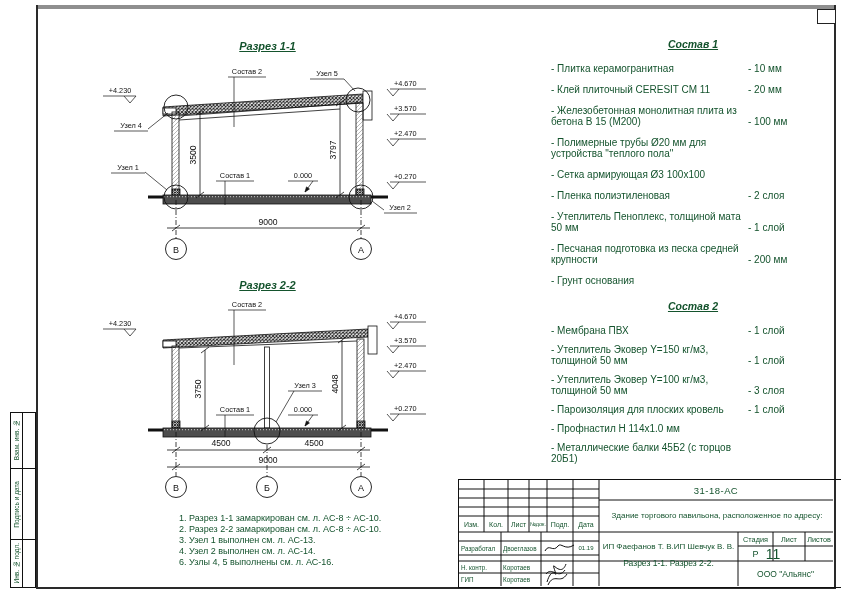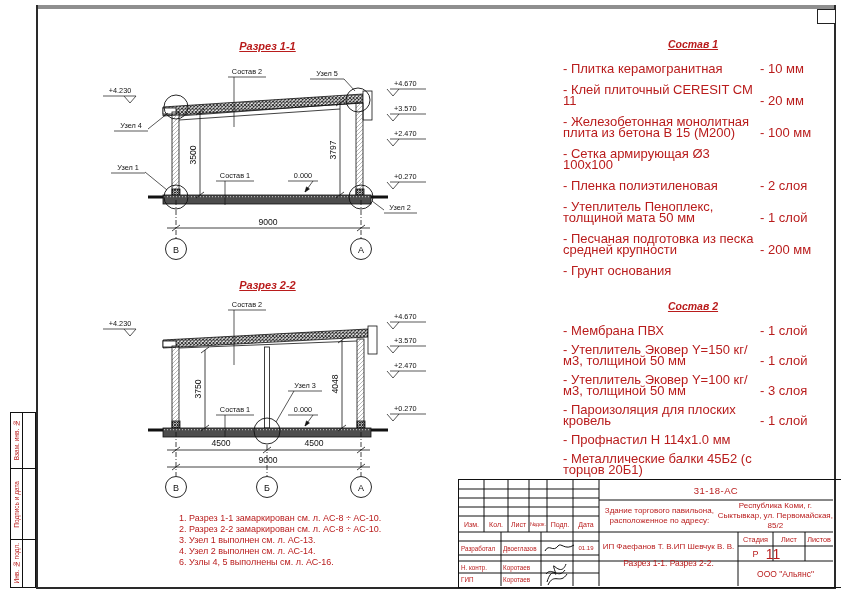--- a/index.html
+++ b/index.html
@@ -1,32 +1,32 @@
 <!DOCTYPE html>
 <html><head>
 <meta charset="utf-8">
 <style>
   html,body{margin:0;padding:0;background:#fff;}
   .sheet{position:relative;width:841px;height:595px;background:#fff;overflow:hidden;
-         font-family:"Liberation Sans",sans-serif;color:#b91c1c;}
+         font-family:"Liberation Sans",sans-serif;color:#14532d;}
   .abs{position:absolute;}
   
   .topbar{left:36px;top:5px;width:800px;height:4px;background:#8f8f8f;}
   .fl{left:36px;top:5px;width:2px;height:584px;background:#2a2a2a;}
   .fr{left:834px;top:5px;width:2px;height:584px;background:#2a2a2a;}
   .fb{left:36px;top:587px;width:800px;height:2px;background:#2a2a2a;}
   .cornerbox{left:817px;top:9px;width:17px;height:13px;border:1.5px solid #222;background:#fff;}
   
   .view-title{left:95px;width:345px;text-align:center;font-size:11px;font-weight:bold;font-style:italic;}
   .view-title span{text-decoration:underline;}
   
   .sostav{left:551px;width:284px;}
   .sostav-title{text-align:center;font-size:10.5px;font-weight:bold;font-style:italic;margin-bottom:13px;}
   .sostav-title span{text-decoration:underline;}
-  .item{display:flex;font-size:13px;line-height:11px;margin-bottom:10px;margin-left:12px;}
+  .item{display:flex;font-size:10px;line-height:11px;margin-bottom:10px;}
   .item .nm{flex:0 0 197px;}
   .item .val{align-self:flex-end;white-space:nowrap;}
   .s2 .item{margin-bottom:8px;}
   
   .notes{left:179px;top:513px;font-size:9px;line-height:11px;}
   
   .strip{left:10px;top:412px;width:26px;height:176px;border:1px solid #111;box-sizing:border-box;}
   .strip-row{display:grid;grid-template-columns:12px 12px;border-bottom:1px solid #111;box-sizing:border-box;}
   .strip-row:last-child{border-bottom:none;}
   .strip-lab{border-right:1px solid #111;display:flex;align-items:center;justify-content:center;overflow:hidden;}
@@ -243,20 +243,24 @@
       </div>
     <div class="item">
         <div class="nm">- Клей плиточный CERESIT СМ 11</div>
         <div class="val">- 20 мм</div>
       </div>
     <div class="item">
         <div class="nm">- Железобетонная монолитная плита из бетона В 15 (М200)</div>
         <div class="val">- 100 мм</div>
       </div>
     <div class="item">
+        <div class="nm">- Полимерные трубы Ø20 мм для устройства "теплого пола"</div>
+        <div class="val"></div>
+      </div>
+    <div class="item">
         <div class="nm">- Сетка армирующая Ø3 100х100</div>
         <div class="val"></div>
       </div>
     <div class="item">
         <div class="nm">- Пленка полиэтиленовая</div>
         <div class="val">- 2 слоя</div>
       </div>
     <div class="item">
         <div class="nm">- Утеплитель Пеноплекс, толщиной мата 50 мм</div>
         <div class="val">- 1 слой</div>
@@ -357,21 +361,20 @@
     <svg style="position:absolute;left:84px;top:62px" width="34" height="12">
       <path d="M2,9 C6,1 10,11 15,4 C18,0 22,9 31,3" stroke="#111" stroke-width="1" fill="none"></path>
     </svg>
     <svg style="position:absolute;left:84px;top:80px" width="28" height="26">
       <path d="M4,22 C10,2 16,24 11,8 C8,0 18,18 23,4 M3,14 C9,6 15,20 22,10 M5,25 C11,12 17,25 24,14" stroke="#111" stroke-width="1" fill="none"></path>
     </svg>
 
     <div class="cell" style="left:140px;top:0;width:234px;height:20px;font-size:9.5px;letter-spacing:0.5px">31-18-АС</div>
     <div class="cell" style="left:142px;top:20px;width:232px;height:32px;font-size:8px;line-height:10px;flex-direction:row">
       <div>Здание торгового павильона, расположенное по адресу:</div>
-      <div>Республика Коми, г. Сыктывкар, ул. Первомайская, 85/2</div>
     </div>
     <div class="cell" style="left:140px;top:52px;width:139px;height:29px;font-size:8px;line-height:11px;flex-direction:row">
       <div>ИП Фаефанов Т. В.</div>
       <div>ИП Шевчук В. В.</div>
     </div>
     <div class="cell" style="left:279px;top:52px;width:35px;height:14px;font-size:7.3px">Стадия</div>
     <div class="cell" style="left:314px;top:52px;width:32px;height:14px;font-size:7.3px">Лист</div>
     <div class="cell" style="left:346px;top:52px;width:28px;height:14px;font-size:7.3px">Листов</div>
     <div class="cell" style="left:279px;top:66px;width:35px;height:15px;font-size:9px">Р</div>
     <div class="cell" style="left:298px;top:66px;width:32px;height:15px;font-size:14px">11</div>

